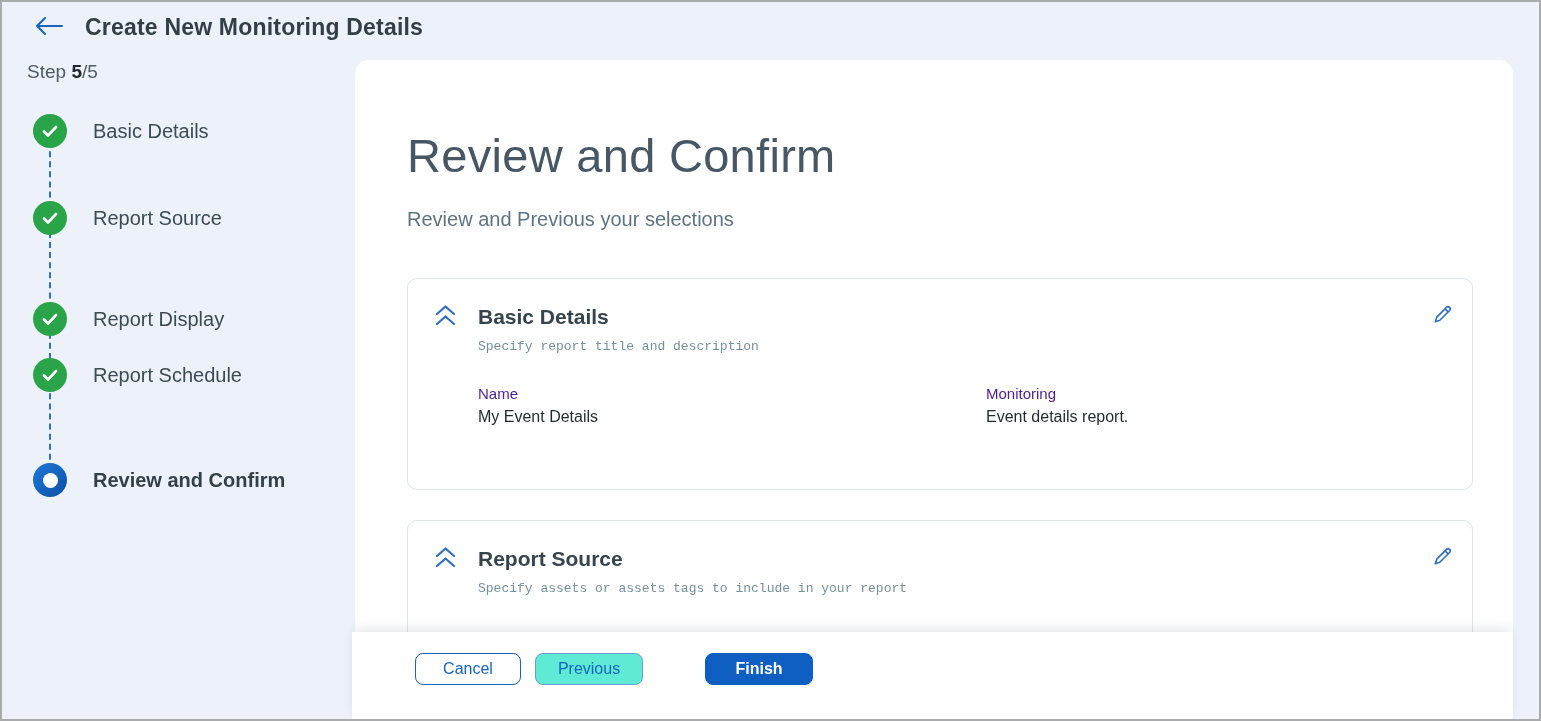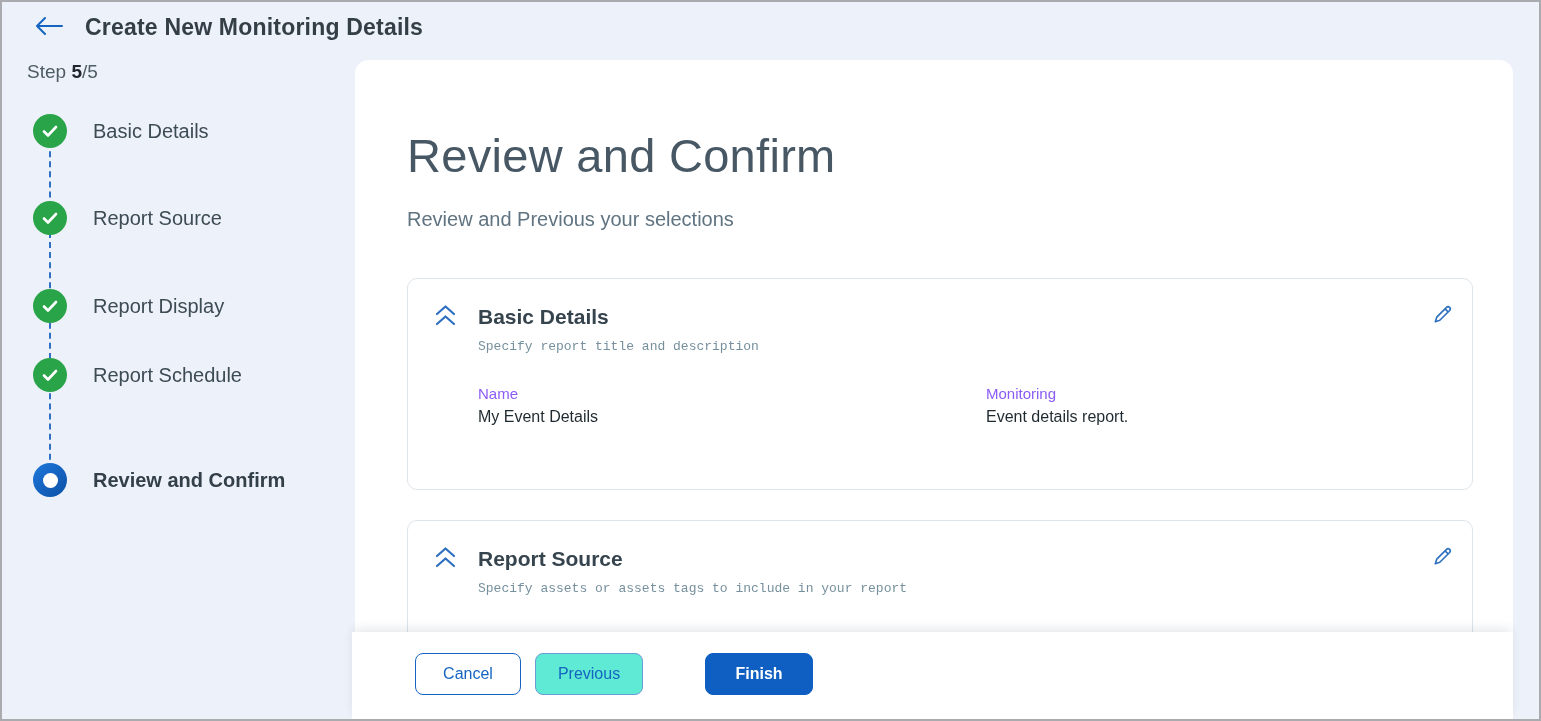--- a/index.html
+++ b/index.html
@@ -27,21 +27,21 @@
 
   
   .stepper { position:absolute; left:33px; top:114px; width:310px; height:400px; }
   .stepper-line {
     position:absolute; left:16px; top:17px; height:349px;
     border-left:2px dashed #2f6fc5;
   }
   .step-item { position:absolute; left:0; display:flex; align-items:center; gap:26px; cursor:pointer; }
   .step-item.s1 { top:0; }
   .step-item.s2 { top:87px; }
-  .step-item.s3 { top:175px; }
+  .step-item.s3 { top:188px; }
   .step-item.s4 { top:244px; }
   .step-item.s5 { top:349px; }
   .step-circle {
     width:34px; height:34px; border-radius:50%;
     display:flex; align-items:center; justify-content:center;
     flex:0 0 34px; position:relative; z-index:2;
   }
   .step-circle.complete { background:#2aa449; }
   .step-circle.current { background:linear-gradient(135deg,#1e78db,#0c4fa5); }
   .step-circle.current::after {
@@ -75,33 +75,33 @@
     position:absolute; left:26px; top:24px;
     background:none; border:none; cursor:pointer; padding:0;
   }
   .card-title { position:absolute; left:70px; top:26px; font-size:21px; font-weight:bold; color:#36444e; }
   .card-subtitle { position:absolute; left:70px; top:60px; font-size:13px; color:#76909d;font-family:Liberation Mono, monospace; }
   .edit-btn {
     position:absolute; right:16px; top:22px;
     background:none; border:none; cursor:pointer; padding:2px;
   }
   .fields { position:absolute; left:70px; top:106px; right:40px; display:grid; grid-template-columns:508px auto; }
-  .field-label { font-size:15px; color:#8b5cf6; margin-bottom:6px; }
+  .field-label { font-size:15px; color:#4c1d95; margin-bottom:6px; }
   .field-value { font-size:16px; color:#1f2a30; }
 
   
   .footer {
     position:absolute; left:352px; top:632px; width:1161px; height:89px;
     background:#fff; z-index:10;
     box-shadow:0 -5px 10px -2px rgba(40,60,90,.12);
     display:flex; align-items:flex-start; gap:14px;
     padding:21px 0 0 63px;
   }
   .btn {
-    height:42px; border-radius:8px; font-size:16px;
+    height:32px; border-radius:8px; font-size:16px;
     font-family:"Liberation Sans", sans-serif;
     display:flex; align-items:center; justify-content:center; cursor:pointer;
   }
   .btn-cancel { width:106px; background:#fff; border:1px solid #1565c0; color:#1565c0; }
   .btn-previous { width:108px; background:#5eead4; border:1px solid #6d9bd6; color:#1565c0; }
   .btn-finish { width:108px; background:#0e5fc1; border:1px solid #0e5fc1; color:#fff; font-weight:bold;margin-left:48px; }
 </style>
 </head>
 <body>
 

